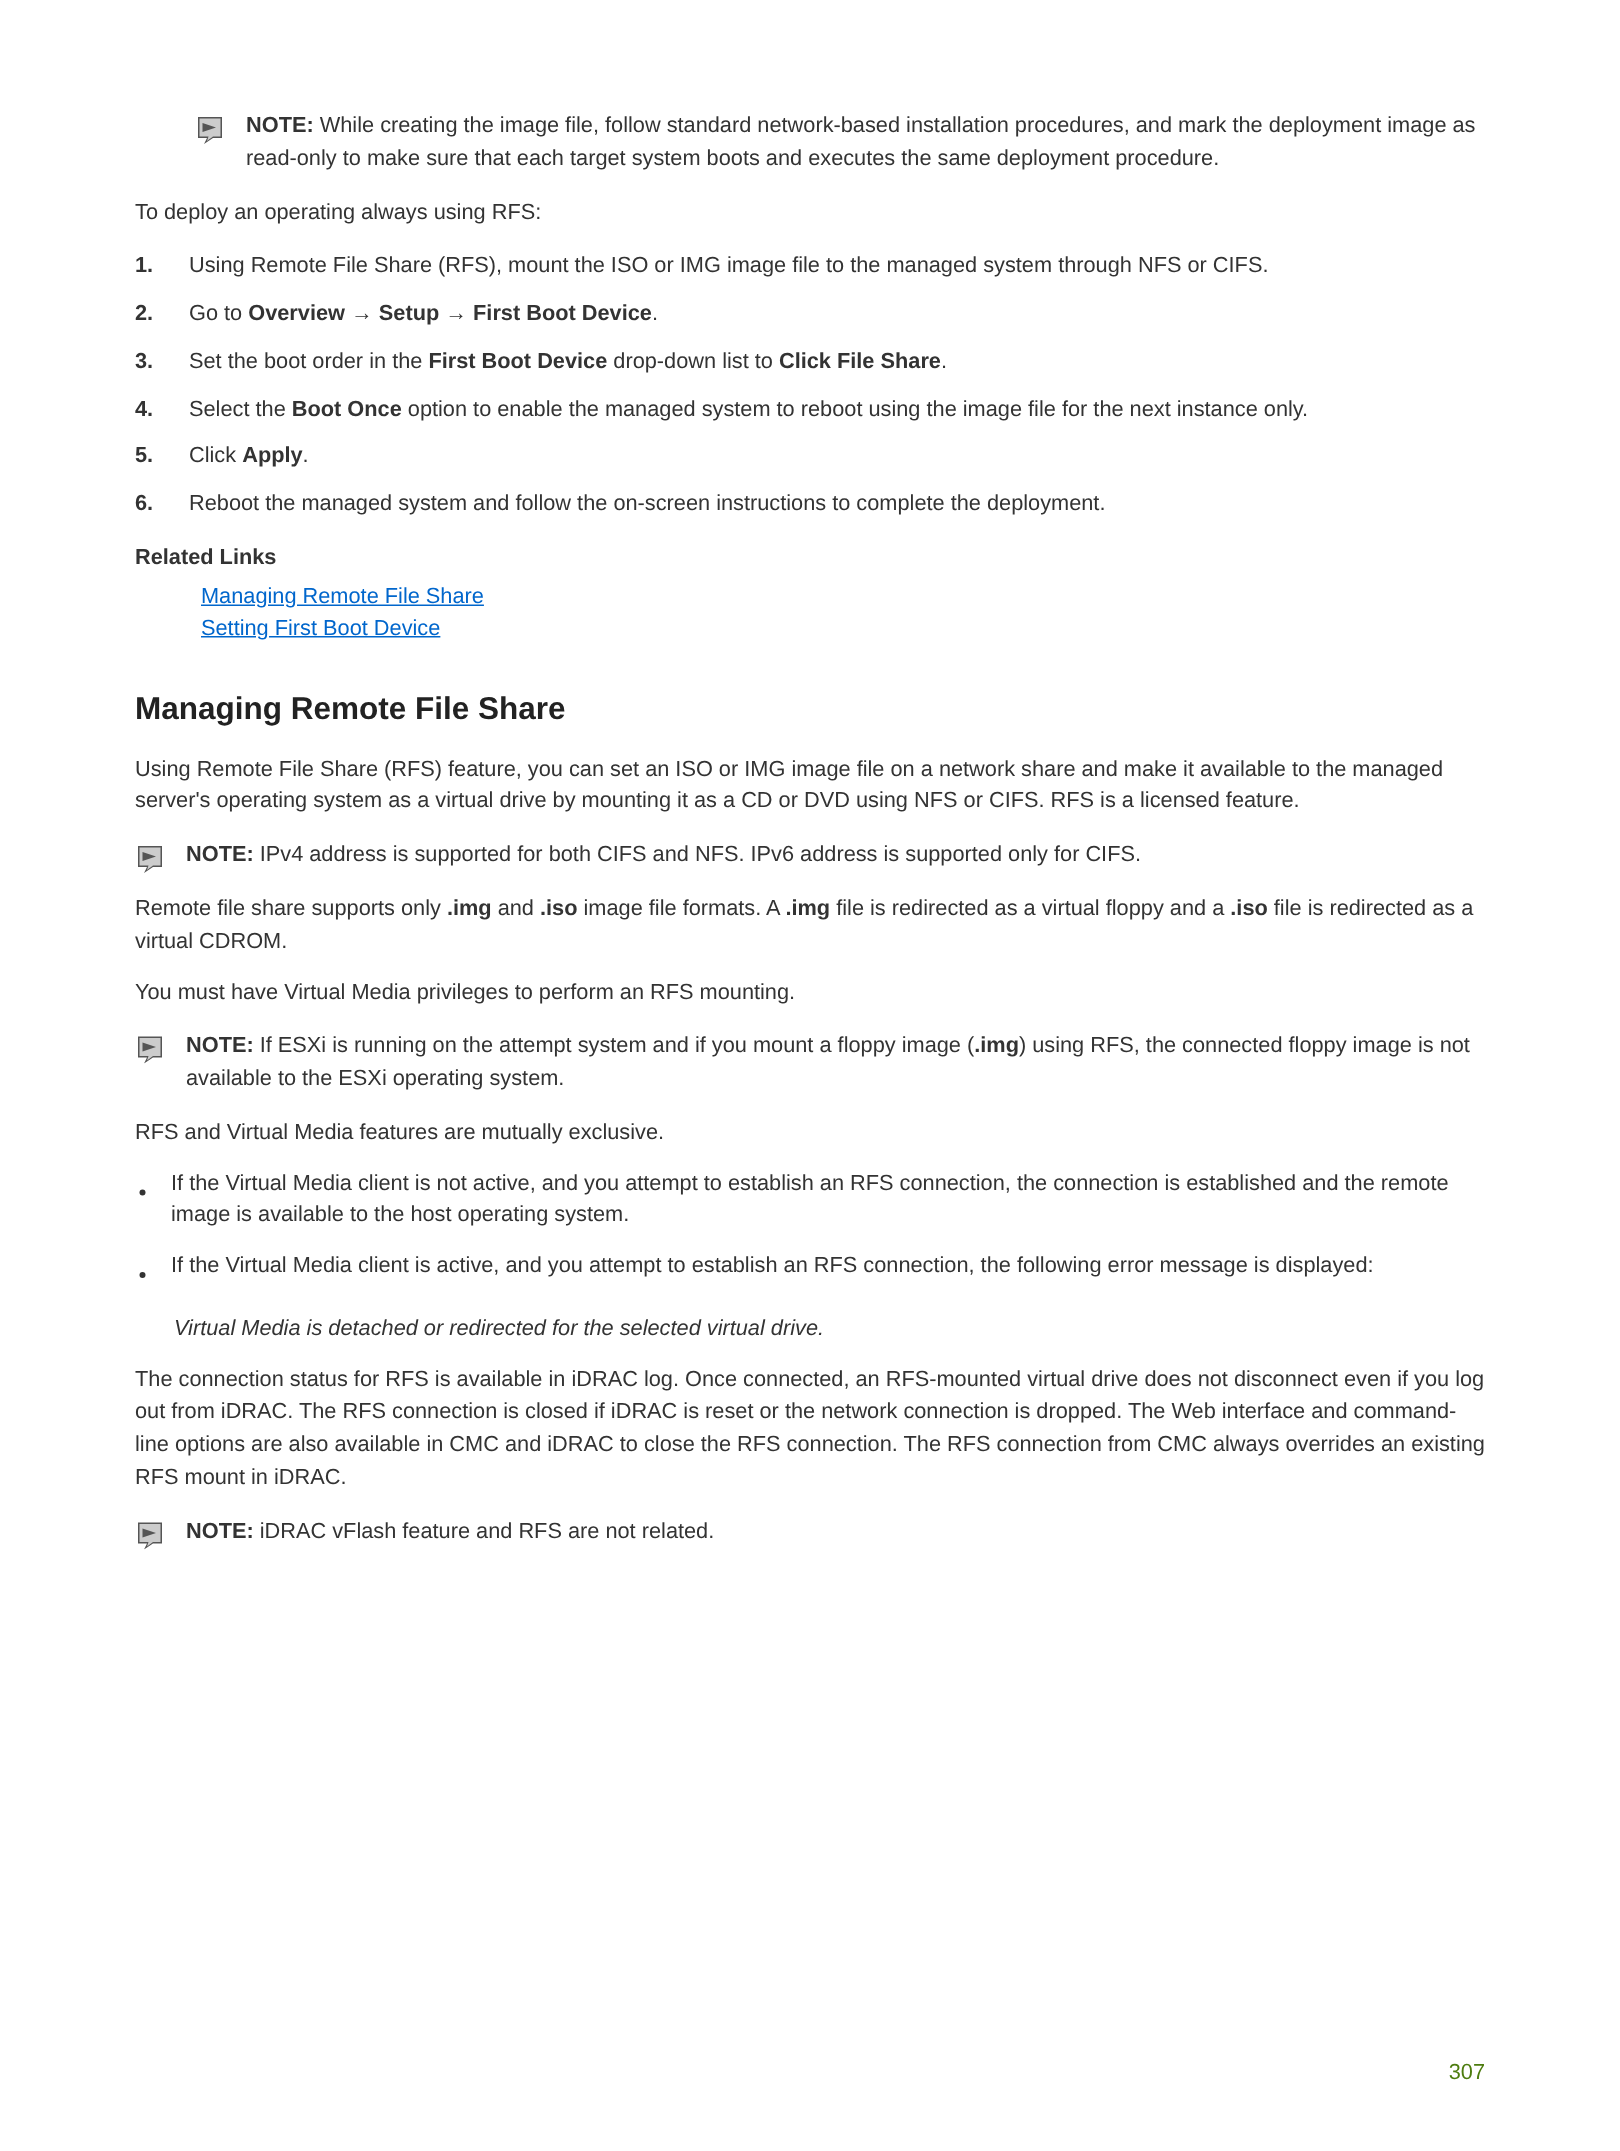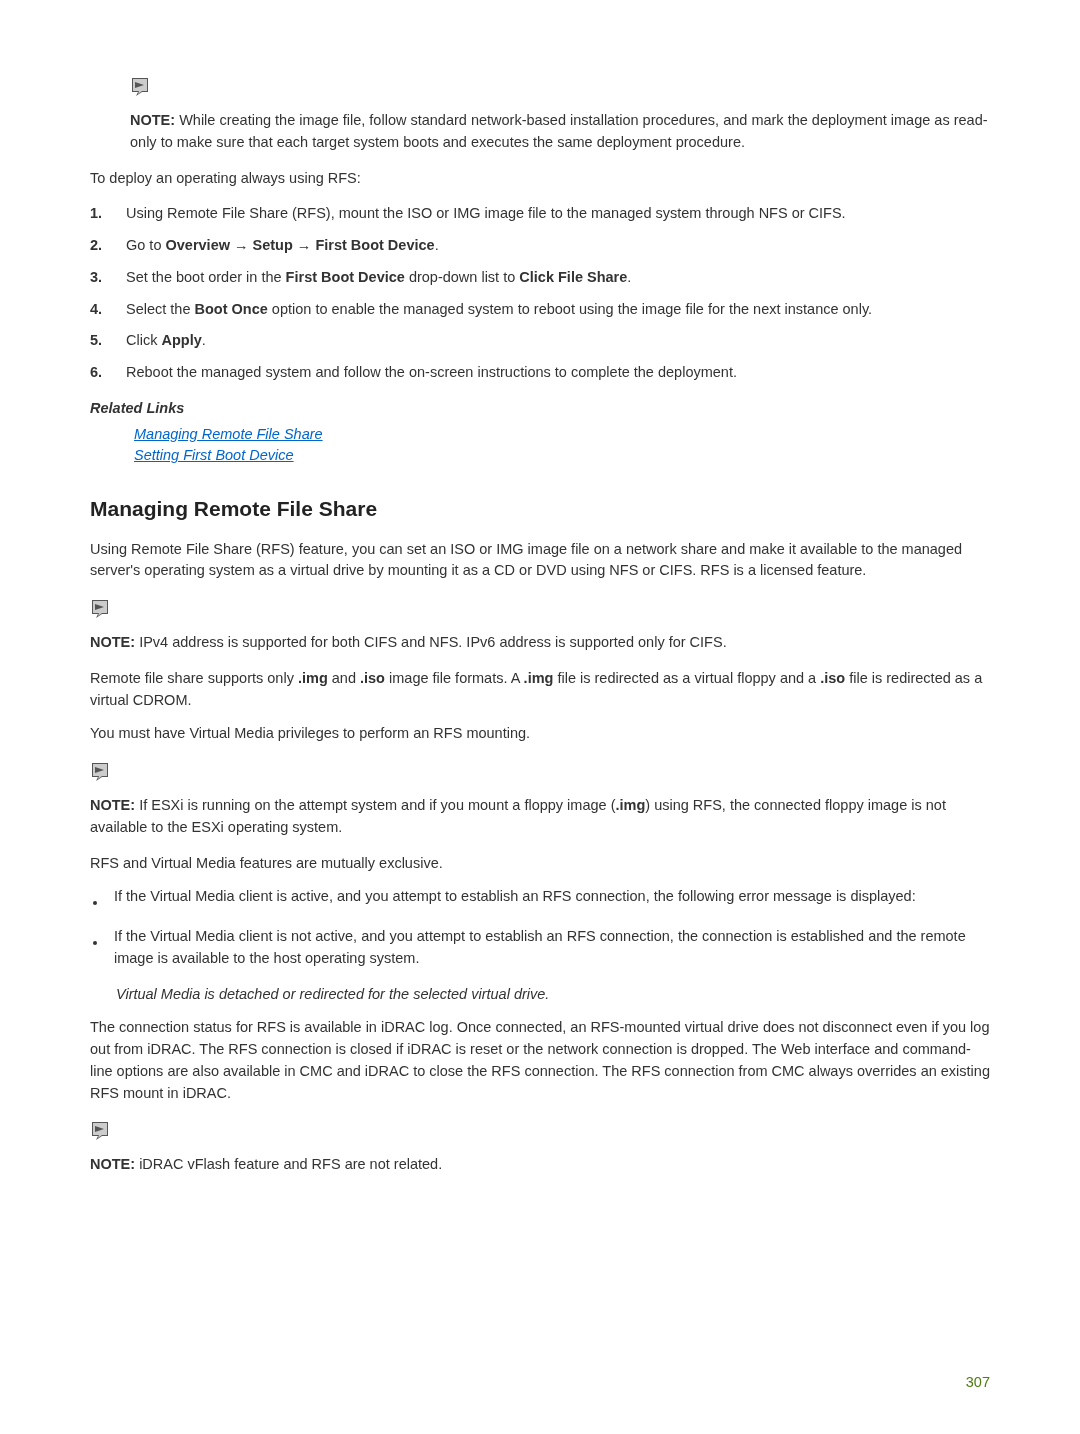--- a/index.html
+++ b/index.html
@@ -12,21 +12,20 @@
     padding: 60px 90px 40px 90px;
     font-size: 14.5px;
     line-height: 1.5;
     position: relative;
   }
   .note-block {
     display: flex;
     align-items: flex-start;
     margin: 14px 0 14px 40px;
     gap: 14px;
-    flex-direction: column;
   }
   .note-block.no-indent { margin-left: 0; justify-content: center; }
   .note-icon {
     flex-shrink: 0;
     width: 20px;
     height: 20px;
     margin-top: 2px;
   }
   .note-icon svg { width: 20px; height: 20px; }
   .note-text { flex: 1; }
@@ -65,21 +64,20 @@
     text-align: center;
     margin-top: 6px;
   }
   ul.bulleted li .bullet span{
     display:inline-block; width:4px; height:4px; background:#333; border-radius:50%;
     vertical-align: middle;
   }
   ul.bulleted li .li-body { flex: 1; }
   .related-links {
     margin: 12px 0 12px 0;
-    font-style: italic;
   }
   .related-links-heading { font-weight: bold; margin-bottom: 4px; }
   .related-links-list { margin-left: 44px; }
   .link { color: #0066cc; text-decoration: underline; cursor: pointer; }
   h2.section-heading {
     font-size: 21px;
     font-weight: 600;
     color: #222;
     margin: 26px 0 14px 0;
   }
@@ -191,26 +189,26 @@
   <div class="note-text">
     <span class="bold">NOTE: </span><span>If ESXi is running on the attempt system and if you mount a floppy image (</span><span class="bold">.img</span><span>) using RFS, the connected floppy image is not available to the ESXi operating system.</span>
   </div>
 </div>
 
 <p class="body-para">RFS and Virtual Media features are mutually exclusive.</p>
 
 <ul class="bulleted">
   <li>
     <span class="bullet"><span></span></span>
+    <span class="li-body">If the Virtual Media client is not active, and you attempt to establish an RFS connection, the connection is established and the remote image is available to the host operating system.</span>
+  </li>
+  <li>
+    <span class="bullet"><span></span></span>
     <span class="li-body">If the Virtual Media client is active, and you attempt to establish an RFS connection, the following error message is displayed:</span>
   </li>
-  <li>
-    <span class="bullet"><span></span></span>
-    <span class="li-body">If the Virtual Media client is not active, and you attempt to establish an RFS connection, the connection is established and the remote image is available to the host operating system.</span>
-  </li>
 </ul>
 
 <p class="body-para italic">Virtual Media is detached or redirected for the selected virtual drive.</p>
 
 <p class="body-para">The connection status for RFS is available in iDRAC log. Once connected, an RFS-mounted virtual drive does not disconnect even if you log out from iDRAC. The RFS connection is closed if iDRAC is reset or the network connection is dropped. The Web interface and command-line options are also available in CMC and iDRAC to close the RFS connection. The RFS connection from CMC always overrides an existing RFS mount in iDRAC.</p>
 
 <div class="note-block no-indent">
   <div class="note-icon">
     <svg viewBox="0 0 20 20">
         <path d="M2 2 L18 2 L18 16 L12 16 L6 20 L8 16 L2 16 Z" fill="#555"></path>

